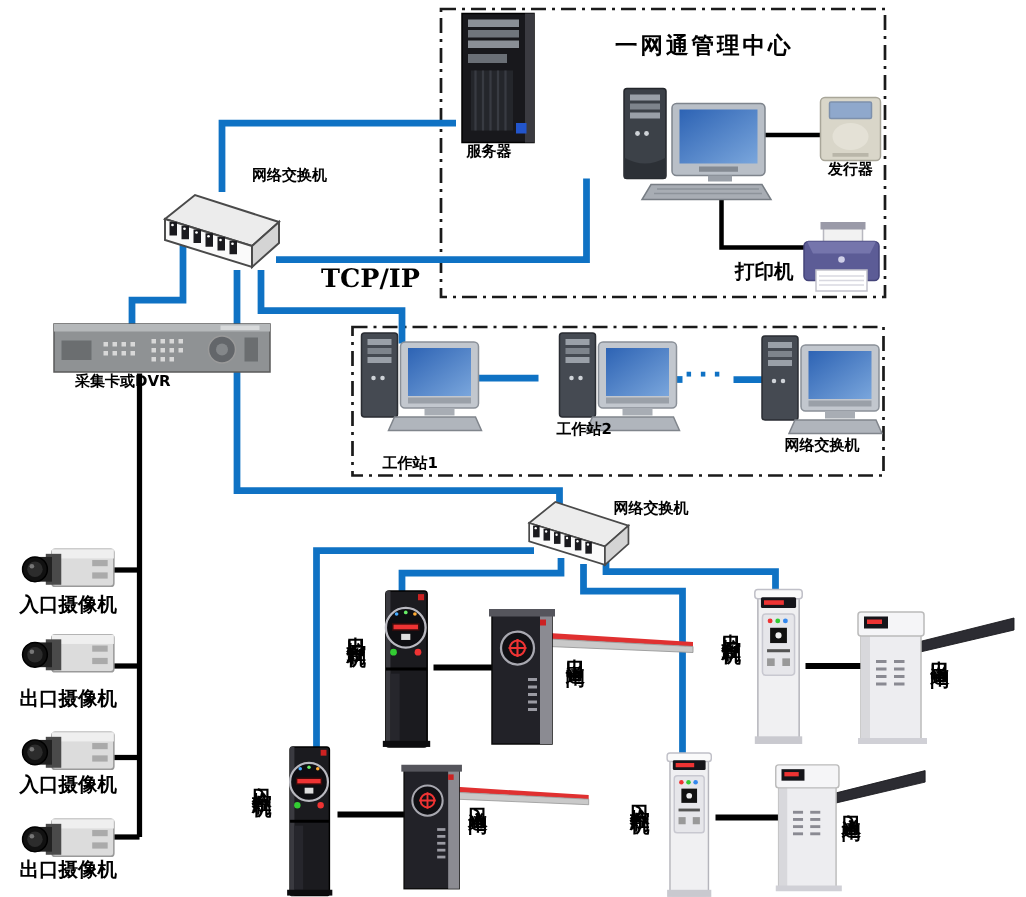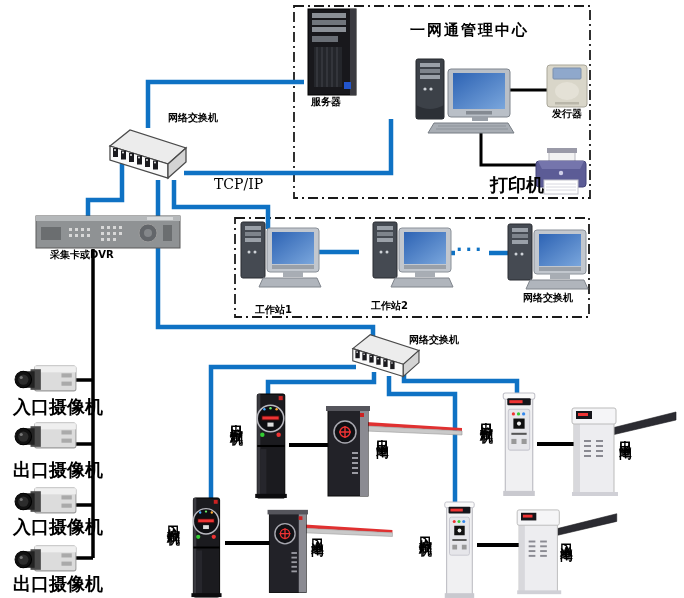--- a/index.html
+++ b/index.html
@@ -3,24 +3,24 @@
 <meta charset="utf-8">
 <style>
   html,body{margin:0;padding:0;background:#ffffff;}
   .stage{
     position:relative;width:684px;height:598px;background:#fff;overflow:hidden;
     font-family:"DejaVu Sans","Liberation Sans",sans-serif;color:#000;
   }
   .wires{position:absolute;left:0;top:0;width:684px;height:598px;}
   .dev{position:absolute;}
   .dev svg{display:block;width:100%;height:100%;}
-  .hlabel{position:absolute;font-weight:700;font-size:18px;white-space:nowrap;line-height:1.1;}
+  .hlabel{position:absolute;font-weight:700;font-size:13px;white-space:nowrap;line-height:1.1;}
   .hlabel.big{font-size:10px;}
   .title{position:absolute;font-size:15px;font-weight:600;letter-spacing:2px;white-space:nowrap;}
-  .tcpip{position:absolute;font-family:"DejaVu Serif","Liberation Serif",serif;font-weight:400;font-size:14px;}
+  .tcpip{position:absolute;font-family:"DejaVu Serif","Liberation Serif",serif;font-weight:700;font-size:17px;}
   .vlabel{
     position:absolute;writing-mode:vertical-rl;text-orientation:upright;
     font-weight:700;font-size:13px;letter-spacing:2px;line-height:1;
   }
   .wrap2{width:36px;text-align:center;line-height:1.25;}
   .dots{position:absolute;font-size:17px;font-weight:700;letter-spacing:3px;color:#0f72c4;}
 </style>
 </head>
 <body>
 
@@ -473,21 +473,21 @@
   <div class="hlabel big" style="left:168px;top:112px;">网络交换机</div>
   <div class="tcpip" style="left:214px;top:176px;">TCP/IP</div>
   <div class="hlabel big" style="left:50px;top:249px;">采集卡或DVR</div>
 
   <div class="hlabel" style="left:13px;top:397px;">入口摄像机</div>
   <div class="hlabel" style="left:13px;top:460px;">出口摄像机</div>
   <div class="hlabel" style="left:13px;top:517px;">入口摄像机</div>
   <div class="hlabel" style="left:13px;top:574px;">出口摄像机</div>
 
   <div class="hlabel big" style="left:255px;top:304px;">工作站1</div>
-  <div class="hlabel big" style="left:371px;top:300px;text-align:center;">工作站2</div>
+  <div class="hlabel big" style="left:371px;top:281px;text-align:center;">工作站2</div>
   <div class="hlabel big" style="left:523px;top:292px;">网络交换机</div>
   <div class="dots" style="left:456px;top:240px;">···</div>
 
   <div class="hlabel big" style="left:409px;top:334px;">网络交换机</div>
 
   <div class="vlabel" style="left:230px;top:414px;">出口控制机</div>
   <div class="vlabel" style="left:376px;top:429px;">出口道闸</div>
   <div class="vlabel" style="left:480px;top:412px;">出口控制机</div>
   <div class="vlabel" style="left:619px;top:430px;">出口道闸</div>
   <div class="vlabel" style="left:167px;top:514px;">入口控制机</div>

